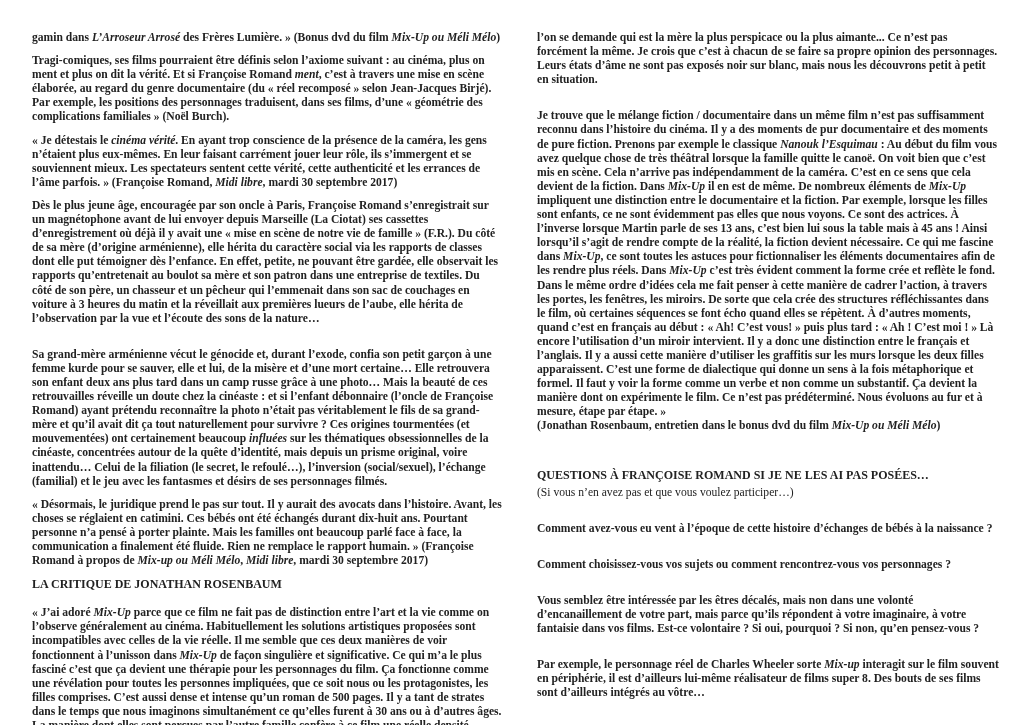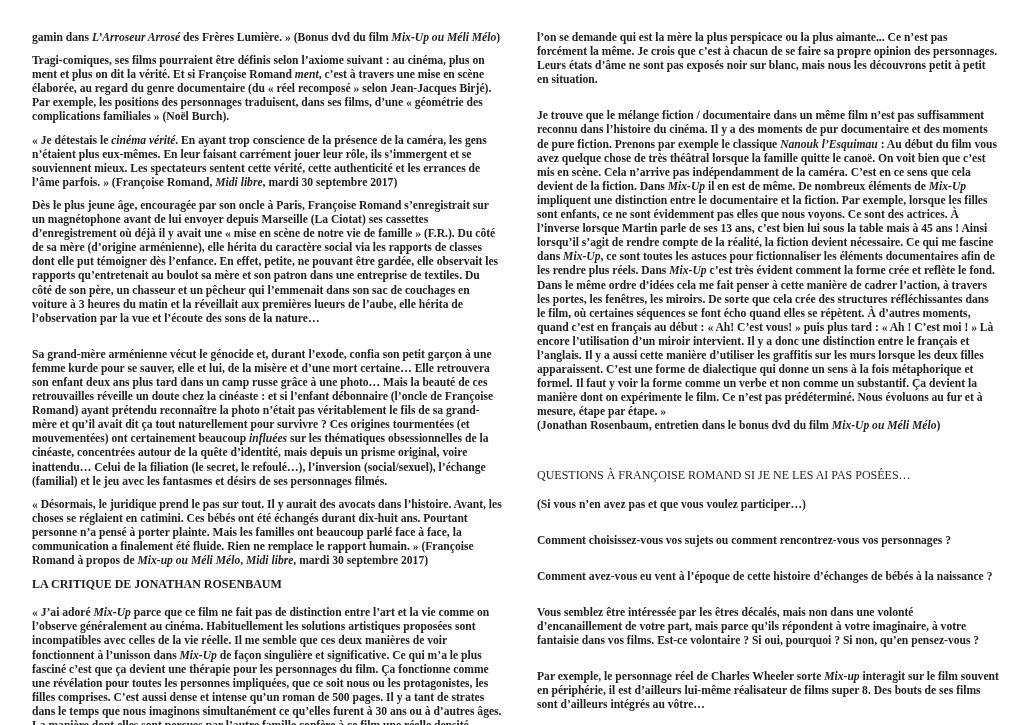--- a/index.html
+++ b/index.html
@@ -6,22 +6,22 @@
   body { width:1024px; height:725px; overflow:hidden; position:relative;
          font-family:"Liberation Serif", "DejaVu Serif", serif; color:#222222; }
   .col { position:absolute; top:31px; font-size:11.6px; line-height:14.1px; }
   .col-left { left:32px; width:470px; }
   .col-right { left:537px; width:462px; }
   p { margin:0 0 9px 0;font-weight:bold; }
   p.gap { margin-bottom:22px; }
   p.tight { margin-bottom:0; }
   .h-sig { font-weight:bold; margin:0 0 16px 0; }
   .h-sec { font-weight:bold; margin:0 0 15px 0; font-size:12px; }
-  .h-q { font-weight:normal; margin:0; font-size:12px; }
-  .h-sub { font-weight:bold; margin:16px 0 22px 0; }
+  .h-q { font-weight:bold; margin:0; font-size:12px; }
+  .h-sub { font-weight:normal; margin:4px 0 22px 0; }
   i { font-style:italic; }
 </style>
 </head>
 <body>
 
 <div class="col col-left">
   <p>
     <span>gamin dans </span><i>L’Arroseur Arrosé</i><span> des Frères Lumière. » (Bonus dvd du film </span><i>Mix-Up ou Méli Mélo</i><span>)</span>
   </p>
   <p>
@@ -46,20 +46,20 @@
 <div class="col col-right">
   <p class="gap">l’on se demande qui est la mère la plus perspicace ou la plus aimante... Ce n’est pas forcément la même. Je crois que c’est à chacun de se faire sa propre opinion des personnages. Leurs états d’âme ne sont pas exposés noir sur blanc, mais nous les découvrons petit à petit en situation.</p>
   <p class="tight">
     <span>Je trouve que le mélange fiction / documentaire dans un même film n’est pas suffisamment reconnu dans l’histoire du cinéma. Il y a des moments de pur documentaire et des moments de pure fiction. Prenons par exemple le classique </span><i>Nanouk l’Esquimau</i><span> : Au début du film vous avez quelque chose de très théâtral lorsque la famille quitte le canoë. On voit bien que c’est mis en scène. Cela n’arrive pas indépendamment de la caméra. C’est en ce sens que cela devient de la fiction. Dans </span><i>Mix-Up</i><span> il en est de même. De nombreux éléments de </span><i>Mix-Up</i><span> impliquent une distinction entre le documentaire et la fiction. Par exemple, lorsque les filles sont enfants, ce ne sont évidemment pas elles que nous voyons. Ce sont des actrices. À l’inverse lorsque Martin parle de ses 13 ans, c’est bien lui sous la table mais à 45 ans ! Ainsi lorsqu’il s’agit de rendre compte de la réalité, la fiction devient nécessaire. Ce qui me fascine dans </span><i>Mix-Up</i><span>, ce sont toutes les astuces pour fictionnaliser les éléments documentaires afin de les rendre plus réels. Dans </span><i>Mix-Up</i><span> c’est très évident comment la forme crée et reflète le fond. Dans le même ordre d’idées cela me fait penser à cette manière de cadrer l’action, à travers les portes, les fenêtres, les miroirs. De sorte que cela crée des structures réfléchissantes dans le film, où certaines séquences se font écho quand elles se répètent. À d’autres moments, quand c’est en français au début : « Ah! C’est vous! » puis plus tard : « Ah ! C’est moi ! » Là encore l’utilisation d’un miroir intervient. Il y a donc une distinction entre le français et l’anglais. Il y a aussi cette manière d’utiliser les graffitis sur les murs lorsque les deux filles apparaissent. C’est une forme de dialectique qui donne un sens à la fois métaphorique et formel. Il faut y voir la forme comme un verbe et non comme un substantif. Ça devient la manière dont on expérimente le film. Ce n’est pas prédéterminé. Nous évoluons au fur et à mesure, étape par étape. »</span>
   </p>
   <p class="gap" style="margin-bottom:34px">
     <span>(Jonathan Rosenbaum, entretien dans le bonus dvd du film </span><i>Mix-Up ou Méli Mélo</i><span>)</span>
   </p>
   <div class="h-q">QUESTIONS À FRANÇOISE ROMAND SI JE NE LES AI PAS POSÉES…</div>
   <div class="h-sub">(Si vous n’en avez pas et que vous voulez participer…)</div>
+  <p class="gap">Comment avez-vous eu vent à l’époque de cette histoire d’échanges de bébés à la naissance ?</p>
   <p class="gap">Comment choisissez-vous vos sujets ou comment rencontrez-vous vos personnages ?</p>
-  <p class="gap">Comment avez-vous eu vent à l’époque de cette histoire d’échanges de bébés à la naissance ?</p>
   <p class="gap">Vous semblez être intéressée par les êtres décalés, mais non dans une volonté d’encanaillement de votre part, mais parce qu’ils répondent à votre imaginaire, à votre fantaisie dans vos films. Est-ce volontaire ? Si oui, pourquoi ? Si non, qu’en pensez-vous ?</p>
   <p class="gap">
     <span>Par exemple, le personnage réel de Charles Wheeler sorte </span><i>Mix-up</i><span> interagit sur le film souvent en périphérie, il est d’ailleurs lui-même réalisateur de films super 8. Des bouts de ses films sont d’ailleurs intégrés au vôtre…</span>
   </p>
 
 </div>
 
 </body></html>

